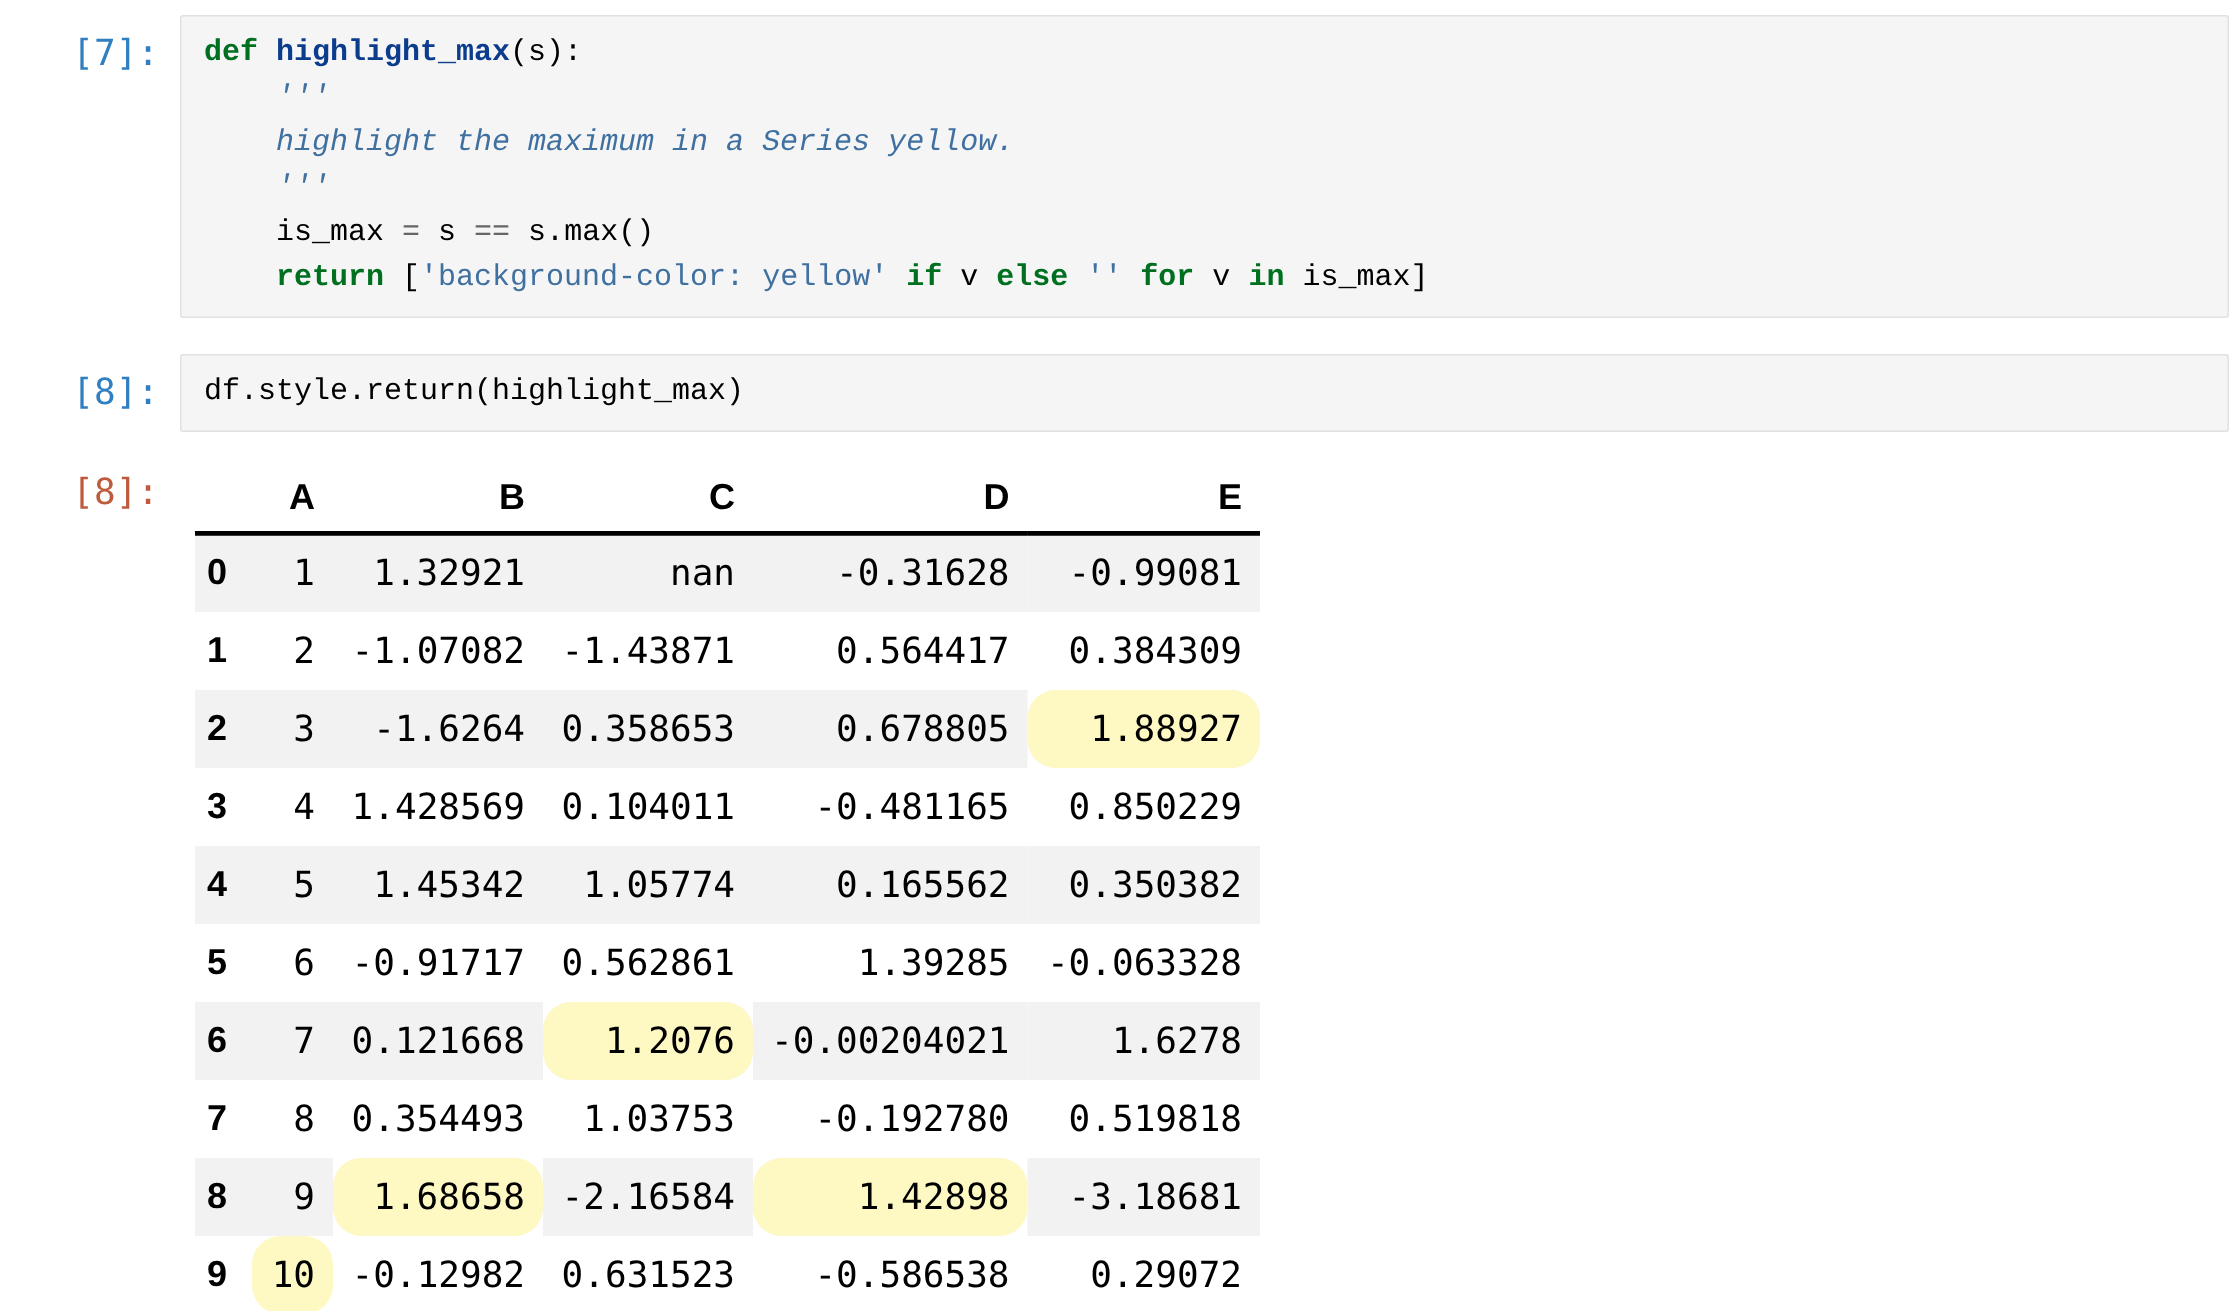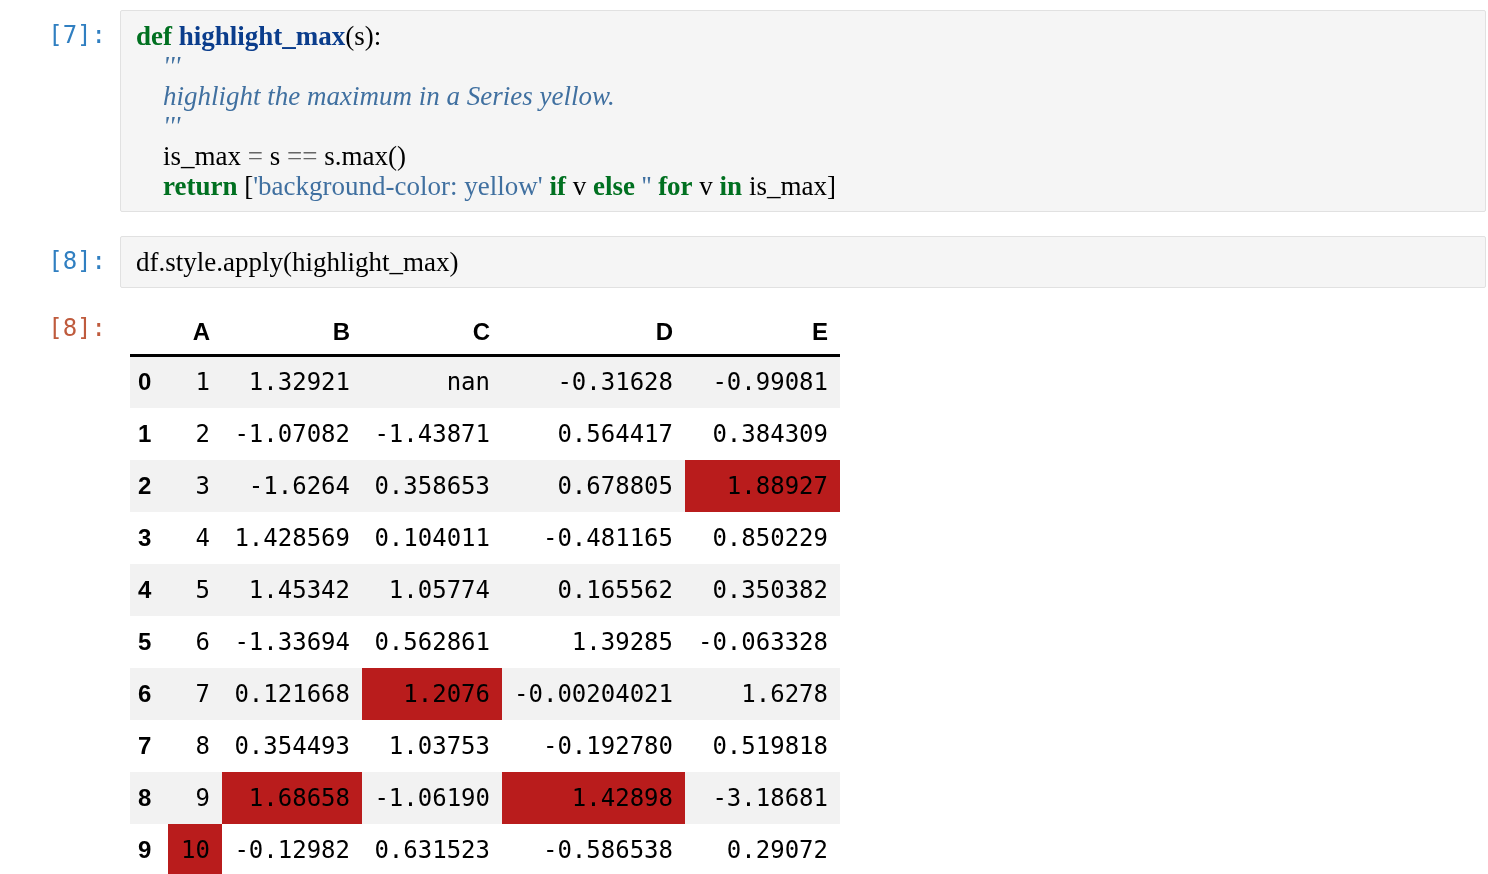--- a/index.html
+++ b/index.html
@@ -38,22 +38,22 @@
     flex: 1;
     margin-right: 2px;
     background: #f5f5f5;
     border: 1px solid #e1e1e1;
     border-radius: 2px;
     padding: 10px 15px;
     box-sizing: border-box;
   }
   pre.code {
     margin: 0;
-    font-family: Liberation Serif, serif;
-    font-size: 27px;
+    font-family: Liberation Mono, monospace;
+    font-size: 20px;
     line-height: 30px;
     color: #000000;
     white-space: pre;
   }
   .tok-kw  { color: #007020; font-weight: bold; }
   .tok-fn  { color: #0b3d8c; font-weight: bold; }
   .tok-str { color: #4070a0; }
   .tok-doc { color: #4070a0; font-style: italic; }
   .tok-op  { color: #666666; }
   .tok-pl  { color: #000000; }
@@ -93,21 +93,21 @@
     padding: 0 0 0 8px;
   }
   table.dataframe tbody td {
     font-family: "DejaVu Sans Mono", monospace;
     font-size: 24px;
     color: #000000;
     text-align: right;
     padding: 0 12px 0 0;
     white-space: nowrap;
   }
-  table.dataframe tbody td.hl { background: #b91c1c; }
+  table.dataframe tbody td.hl { background: #fef9c3; border-radius: 19px; }
 </style>
 </head>
 <body>
 
 <div class="notebook">
 
   <div class="cell">
     <div class="prompt-col">
       <div class="prompt in">[7]:</div>
     </div>
@@ -119,21 +119,21 @@
 <span class="tok-pl">    is_max </span><span class="tok-op">=</span><span class="tok-pl"> s </span><span class="tok-op">==</span><span class="tok-pl"> s.max()</span>
 <span class="tok-pl">    </span><span class="tok-kw">return</span><span class="tok-pl"> [</span><span class="tok-str">'background-color: yellow'</span><span class="tok-pl"> </span><span class="tok-kw">if</span><span class="tok-pl"> v </span><span class="tok-kw">else</span><span class="tok-pl"> </span><span class="tok-str">''</span><span class="tok-pl"> </span><span class="tok-kw">for</span><span class="tok-pl"> v </span><span class="tok-kw">in</span><span class="tok-pl"> is_max]</span></pre>
     </div>
   </div>
 
   <div class="cell">
     <div class="prompt-col">
       <div class="prompt in">[8]:</div>
     </div>
     <div class="input-area">
-      <pre class="code"><span class="tok-pl">df.style.apply(highlight_max)</span></pre>
+      <pre class="code"><span class="tok-pl">df.style.return(highlight_max)</span></pre>
     </div>
   </div>
 
   <div class="cell output-cell">
     <div class="prompt-col">
       <div class="prompt out">[8]:</div>
     </div>
     <div class="output-area">
       <table class="dataframe">
         <colgroup>
@@ -191,21 +191,21 @@
               <th>4</th>
               <td>5</td>
               <td>1.45342</td>
               <td>1.05774</td>
               <td>0.165562</td>
               <td>0.350382</td>
             </tr>
             <tr>
               <th>5</th>
               <td>6</td>
-              <td>-1.33694</td>
+              <td>-0.91717</td>
               <td>0.562861</td>
               <td>1.39285</td>
               <td>-0.063328</td>
             </tr>
             <tr>
               <th>6</th>
               <td>7</td>
               <td>0.121668</td>
               <td class="hl">1.2076</td>
               <td>-0.00204021</td>
@@ -216,21 +216,21 @@
               <td>8</td>
               <td>0.354493</td>
               <td>1.03753</td>
               <td>-0.192780</td>
               <td>0.519818</td>
             </tr>
             <tr>
               <th>8</th>
               <td>9</td>
               <td class="hl">1.68658</td>
-              <td>-1.06190</td>
+              <td>-2.16584</td>
               <td class="hl">1.42898</td>
               <td>-3.18681</td>
             </tr>
             <tr>
               <th>9</th>
               <td class="hl">10</td>
               <td>-0.12982</td>
               <td>0.631523</td>
               <td>-0.586538</td>
               <td>0.29072</td>

